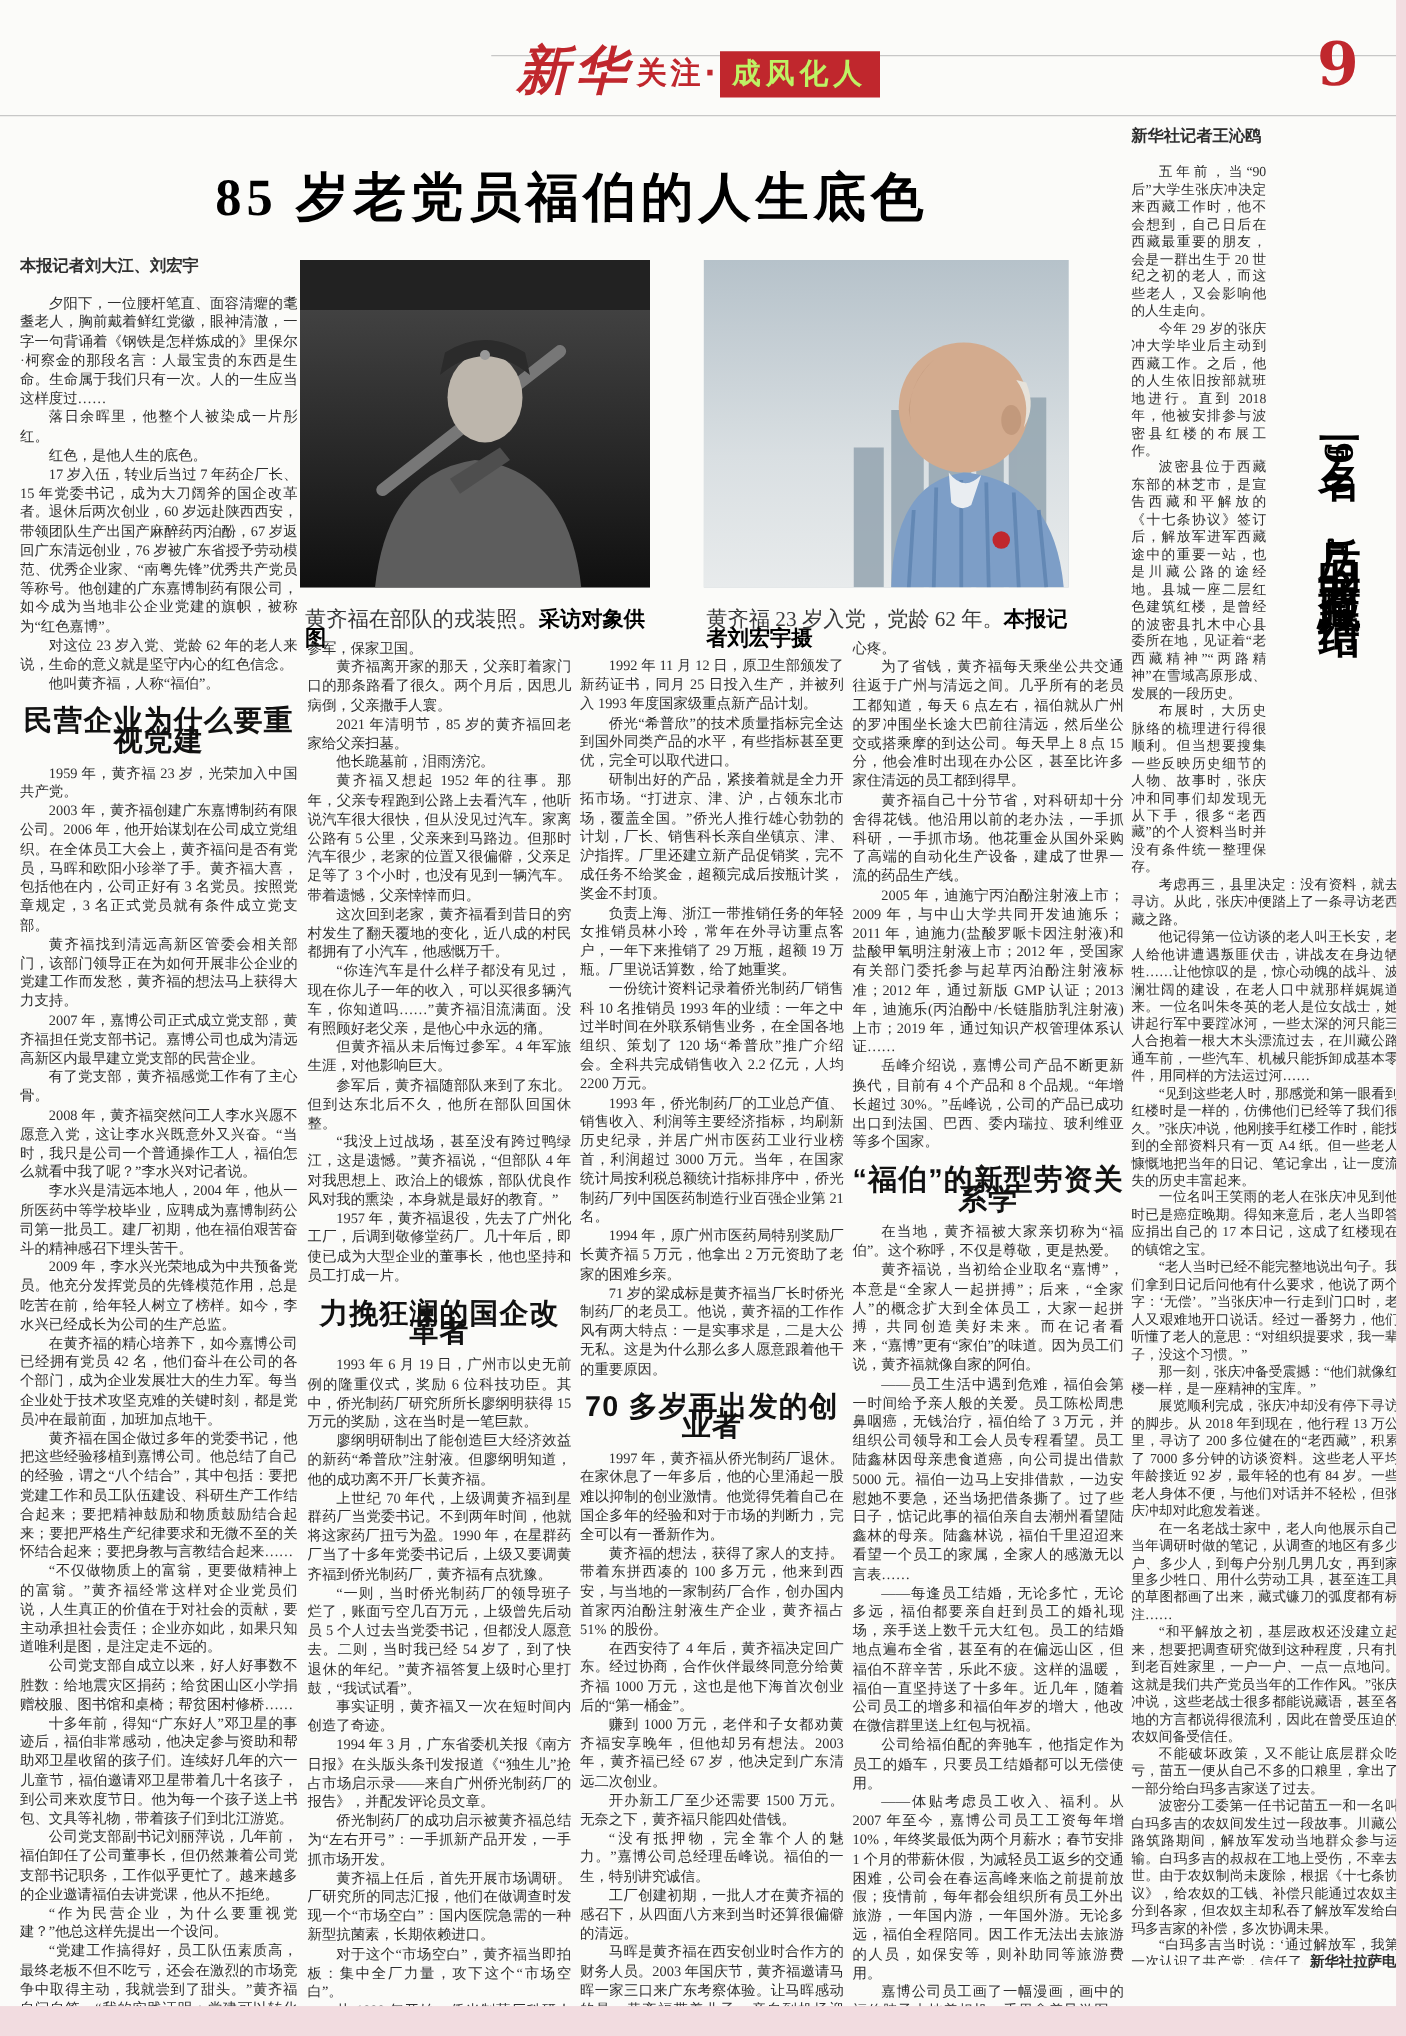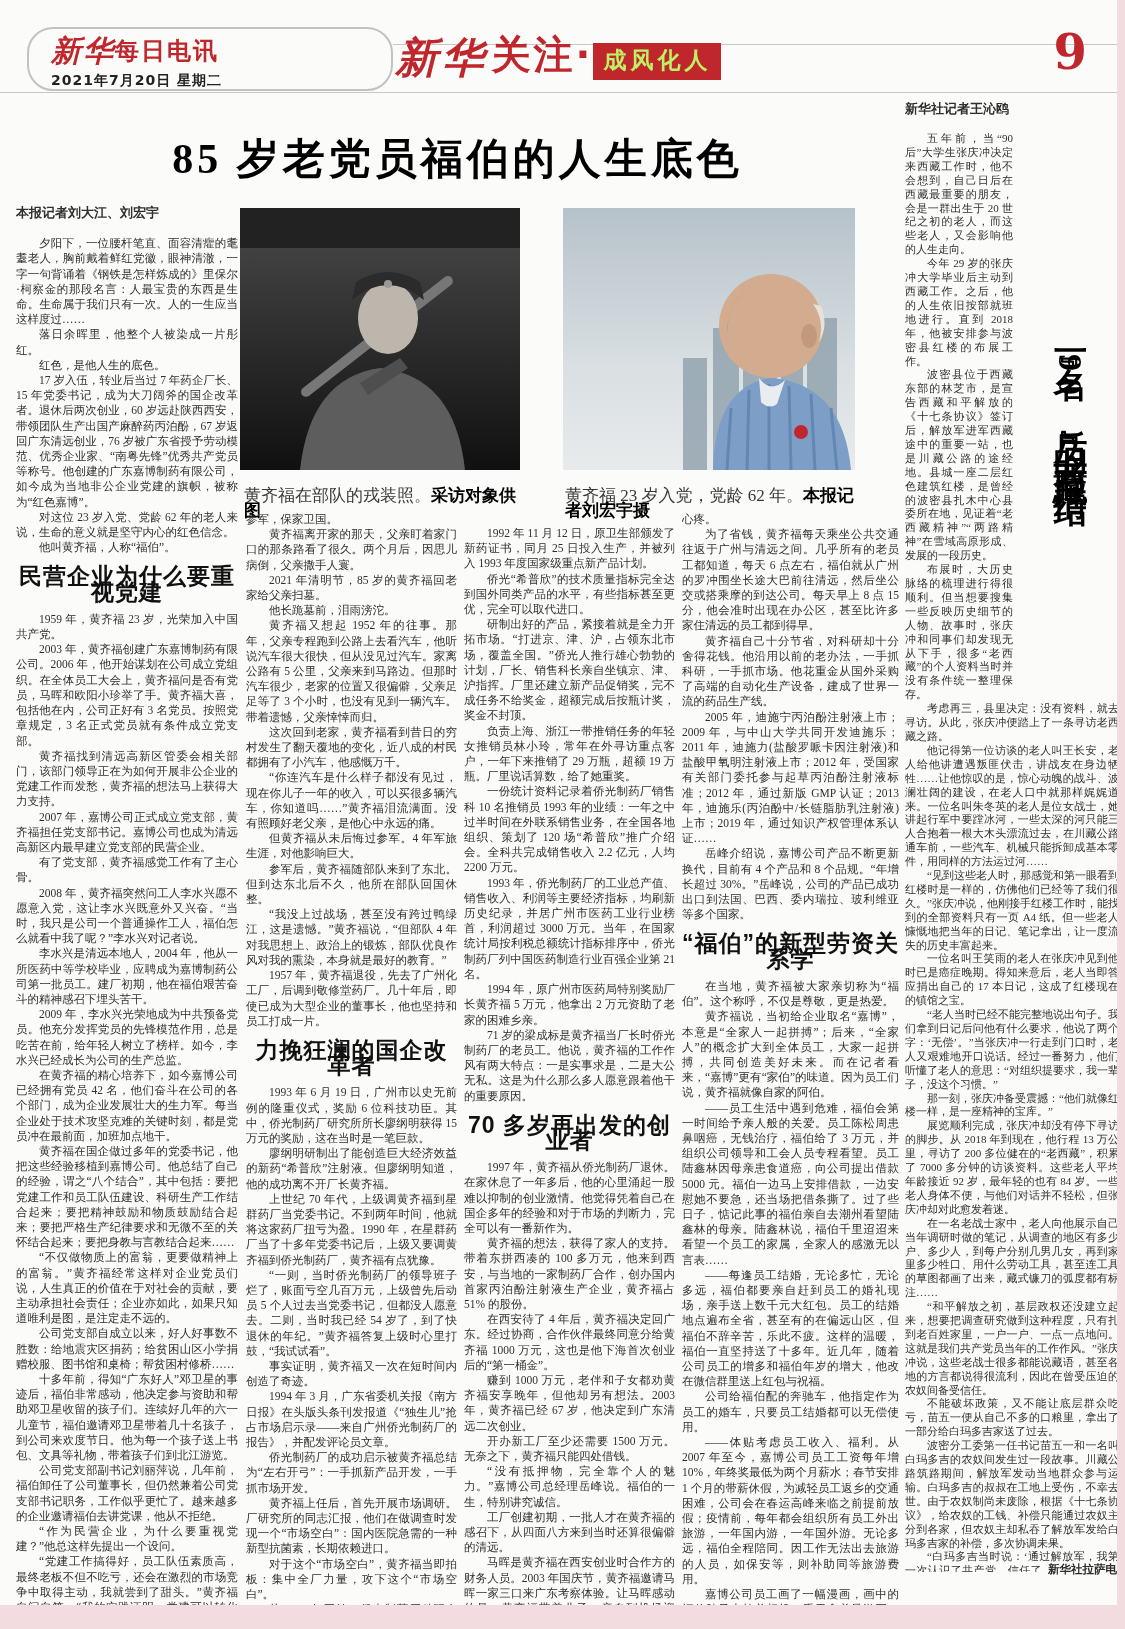--- a/index.html
+++ b/index.html
@@ -12,21 +12,21 @@
   .rule.top{left:393px; top:44px; width:725px;}
   .rule.bot{left:0; top:92px; width:1118px;}
   .masthead{position:absolute; left:27px; top:27px; width:366px; height:64px;
     border:2px solid #c2c2c2; border-radius:26px; background:#fbfbf9; padding:2px 0 0 22px; box-sizing:border-box;}
   .script{font-style:italic; font-weight:bold; color:#c0272d; font-family:"DejaVu Serif", serif;}
   .mast-script{font-size:30px; letter-spacing:2px;}
   .mast-rest{font-size:24px; font-weight:bold; color:#c0272d; font-family:"DejaVu Sans", sans-serif; letter-spacing:2px; vertical-align:2px;}
   .mast-date{font-size:14px; font-weight:bold; color:#222; font-family:"DejaVu Sans", sans-serif; margin-top:0px; letter-spacing:1px;}
   .edition{position:absolute; left:0; top:28px; width:1117px; text-align:center; white-space:nowrap;}
   .ed-script{font-size:42px; letter-spacing:4px;}
-  .ed-label{font-size:39px; font-weight:bold; color:#c0272d; font-family:"DejaVu Sans", sans-serif; letter-spacing:3px; vertical-align:4px;}
+  .ed-label{font-size:24px; font-weight:bold; color:#c0272d; font-family:"DejaVu Sans", sans-serif; letter-spacing:3px; vertical-align:4px;}
   .ed-box{display:inline-block; background:#c0272d; color:#bef264; font-weight:bold; font-size:23px;
     font-family:"DejaVu Sans", sans-serif; padding:2px 10px 4px; letter-spacing:4px; vertical-align:4px;}
   .pagenum{position:absolute; right:30px; top:24px; font-size:48px; font-weight:bold; color:#c0272d;
     font-family:"DejaVu Serif", serif;}
 
   
   .headline{position:absolute; left:15px; top:128px; width:885px; height:64px; text-align:center;
     font-weight:bold; font-size:42px; line-height:62px; letter-spacing:4px; color:#000;
     font-family:"Liberation Serif", serif;}
   .col{position:absolute; overflow:hidden; font-size:11.5px; line-height:15.2px; text-align:justify; color:#2f2f2f;}
@@ -65,26 +65,20 @@
   .strip-bottom{position:absolute; left:0; top:1605px; width:1125px; height:24px; background:#f2dce0;}
 </style>
 </head>
 <body>
 
 <div class="stage">
   <div class="page">
 
     <div class="rule top"></div>
     <div class="rule bot"></div>
-    <div class="masthead">
-      <div>
-        <span class="script mast-script">新华</span><span class="mast-rest">每日电讯</span>
-      </div>
-      <div class="mast-date">2021年7月20日 星期二</div>
-    </div>
     <div class="edition">
       <span class="script ed-script">新华</span>
       <span class="ed-label">关注·</span><span class="ed-box">成风化人</span>
     </div>
     <div class="pagenum">9</div>
 
     <div class="headline">85 岁老党员福伯的人生底色</div>
 
     <div class="photo photoL">
       <svg width="280" height="262" viewBox="0 0 280 262">

